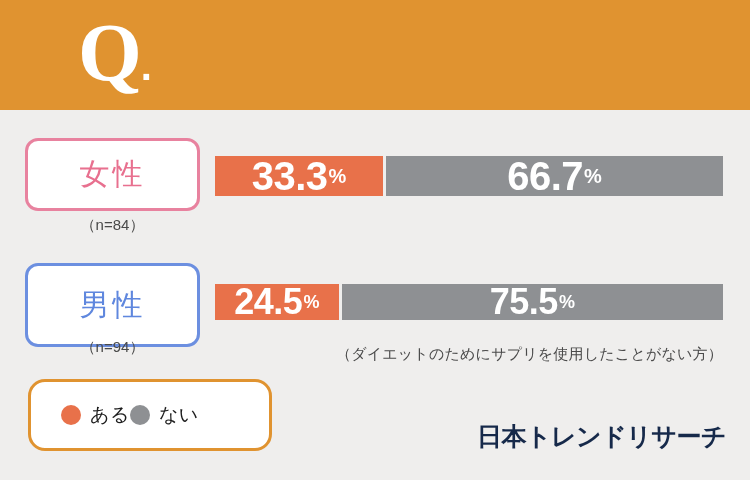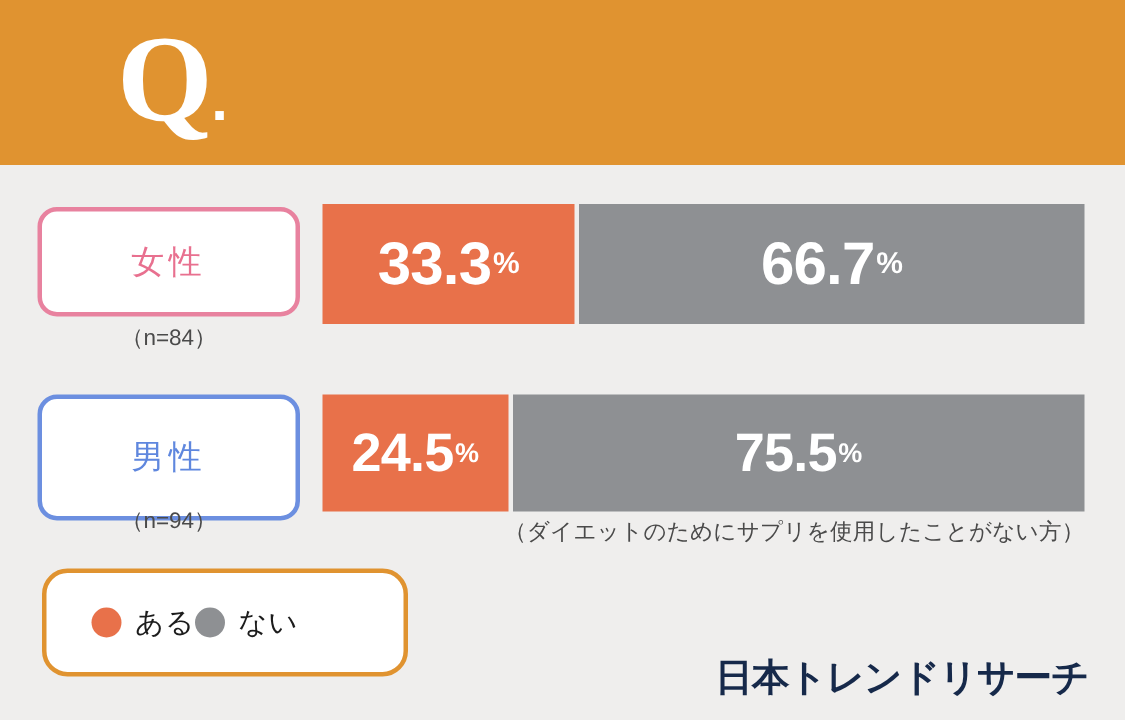--- a/index.html
+++ b/index.html
@@ -86,21 +86,21 @@
     height: 73px;
     border: 3px solid #e8829f;
   }
   .cat-box-male {
     top: 8px;
     width: 175px;
     height: 84px;
     border: 3px solid #6c8fe0;
   }
   .cat-label {
-    font-size: 22px;
+    font-size: 30px;
     font-weight: 500;
     letter-spacing: 3px;
   }
   .cat-label-female { color: #e8708f; }
   .cat-label-male   { color: #5f87de; }
 
   .cat-n {
     position: absolute;
     left: 25px;
     width: 175px;
@@ -110,20 +110,21 @@
     letter-spacing: 0px;
   }
   .cat-n-female { top: 86px; }
   .cat-n-male   { top: 83px; }
 
   .bars {
     position: absolute;
     left: 215px;
     display: flex;
     gap: 3px;
+    align-items: center;
   }
   .bars-female { top: 6px; width: 508px; height: 80px; }
   .bars-male   { top: 8px; width: 508px; height: 78px; }
 
   .bar {
     display: flex;
     align-items: center;
     justify-content: center;
     color: #ffffff;
   }
@@ -192,21 +193,20 @@
   
   .logo {
     position: absolute;
     right: 24px;
     top: 420px;
     color: #16294a;
     font-size: 25px;
     font-weight: 700;
     letter-spacing: -0.5px;
     white-space: nowrap;
-    margin-top: 15px;
   }
 </style>
 </head>
 <body>
 
 <div class="infographic">
 
   <div class="header">
     <div class="q-mark"><span>Q</span><span class="dot">.</span></div>
   </div>

